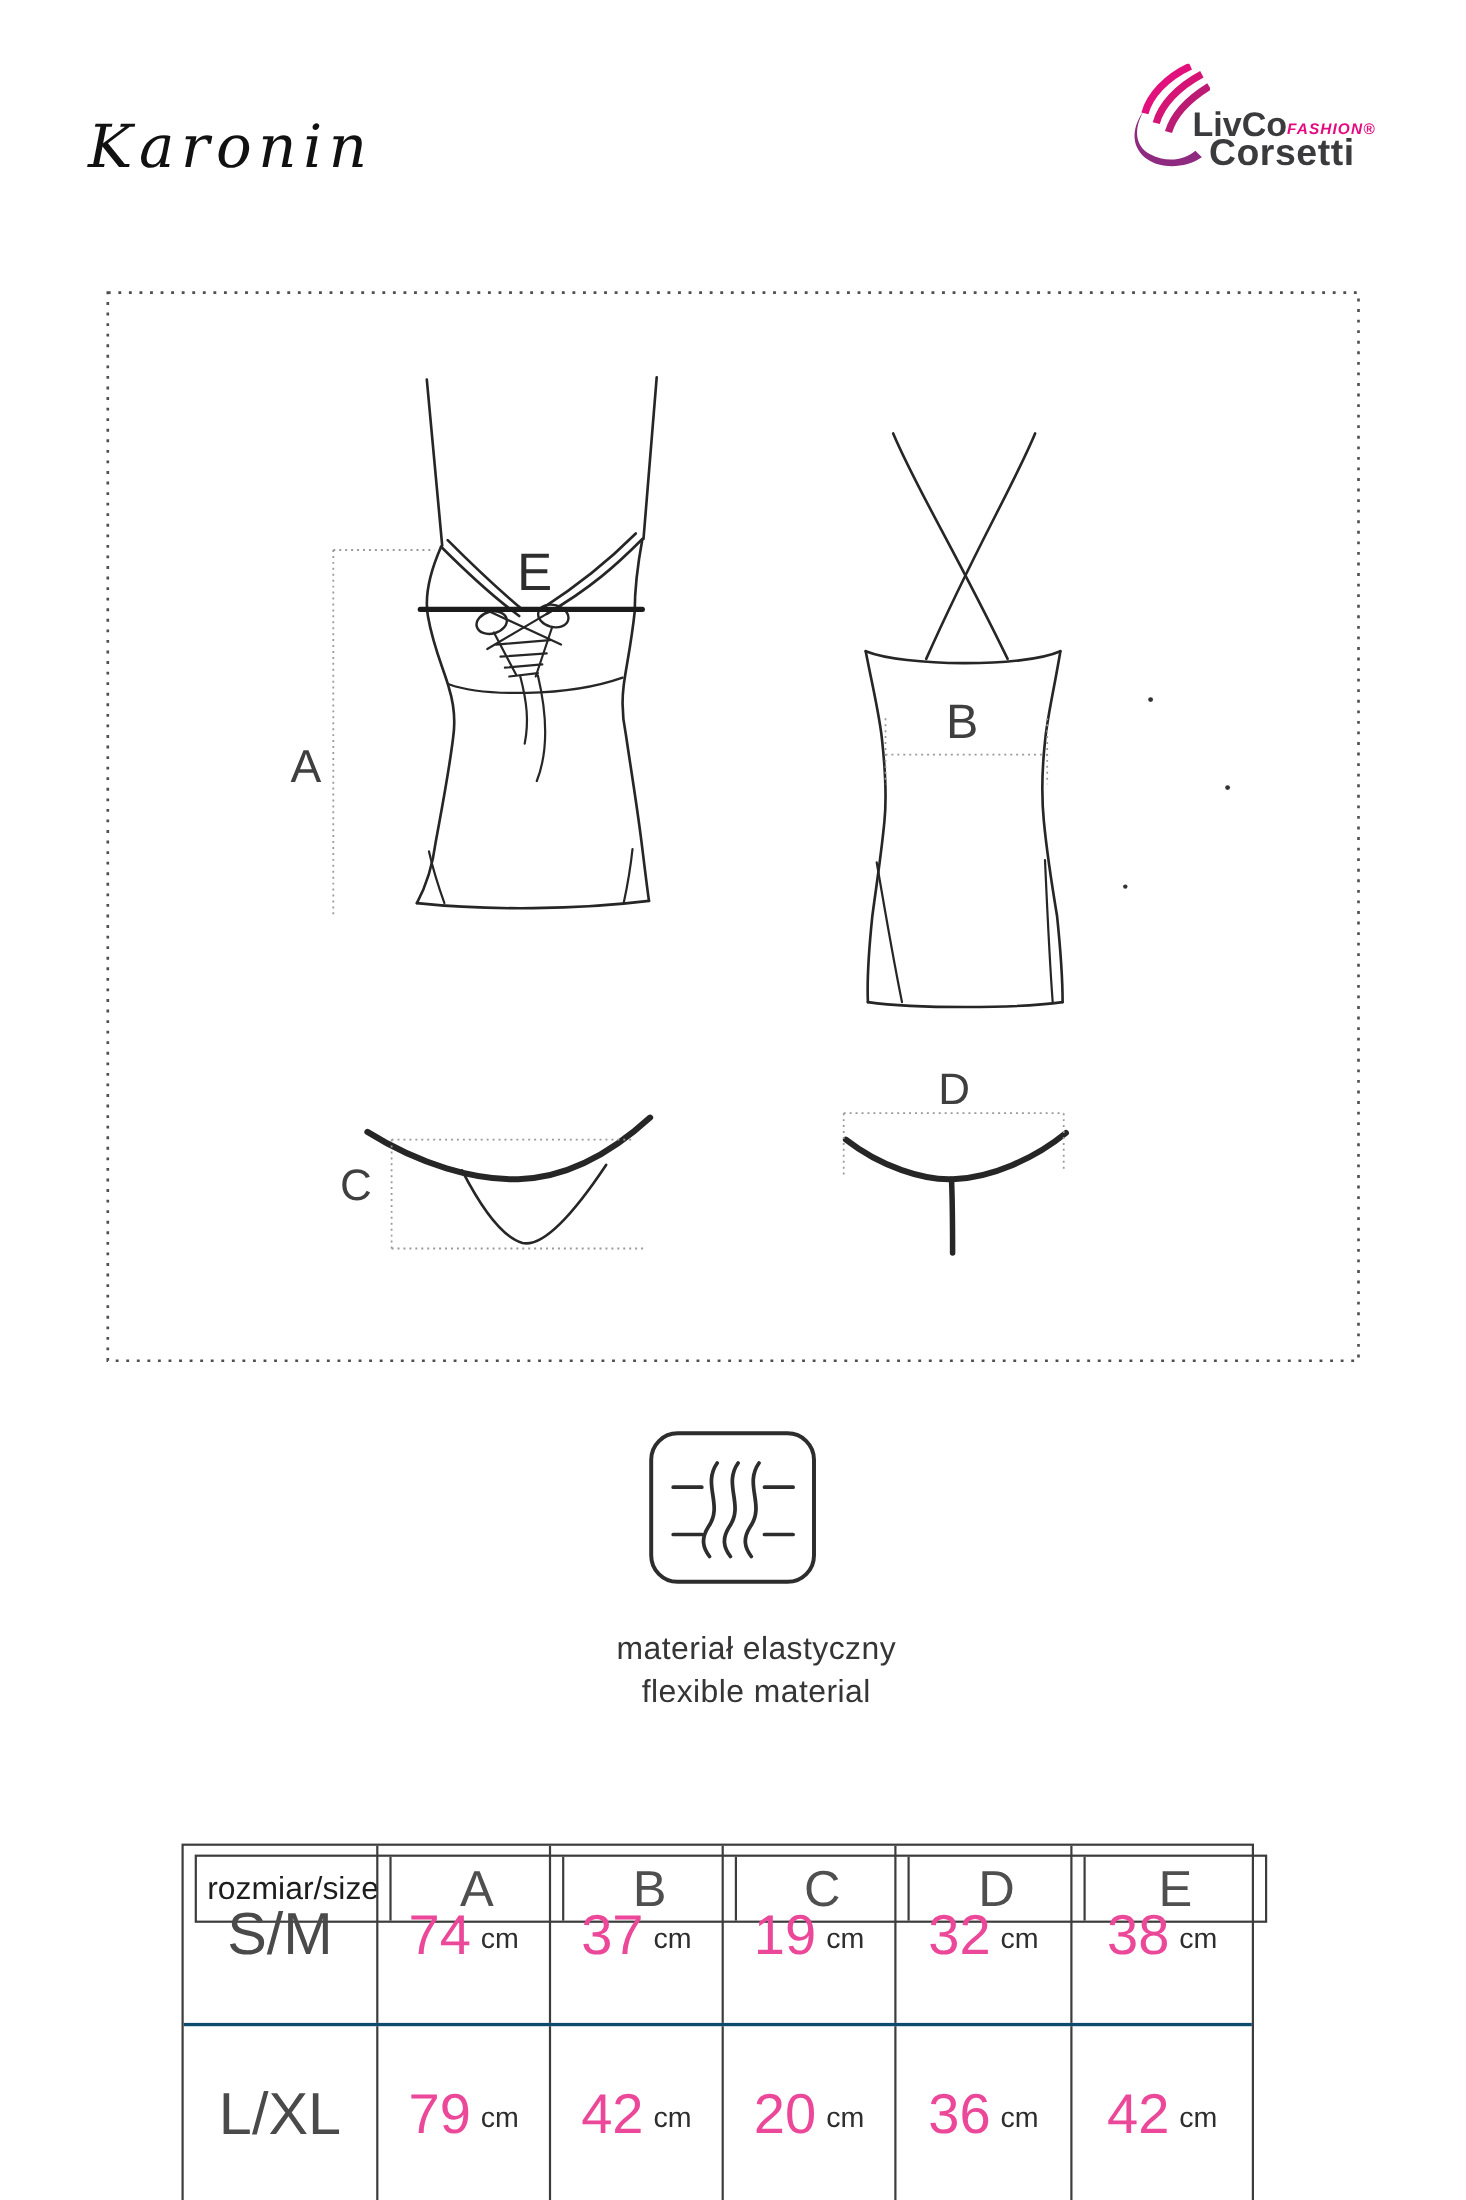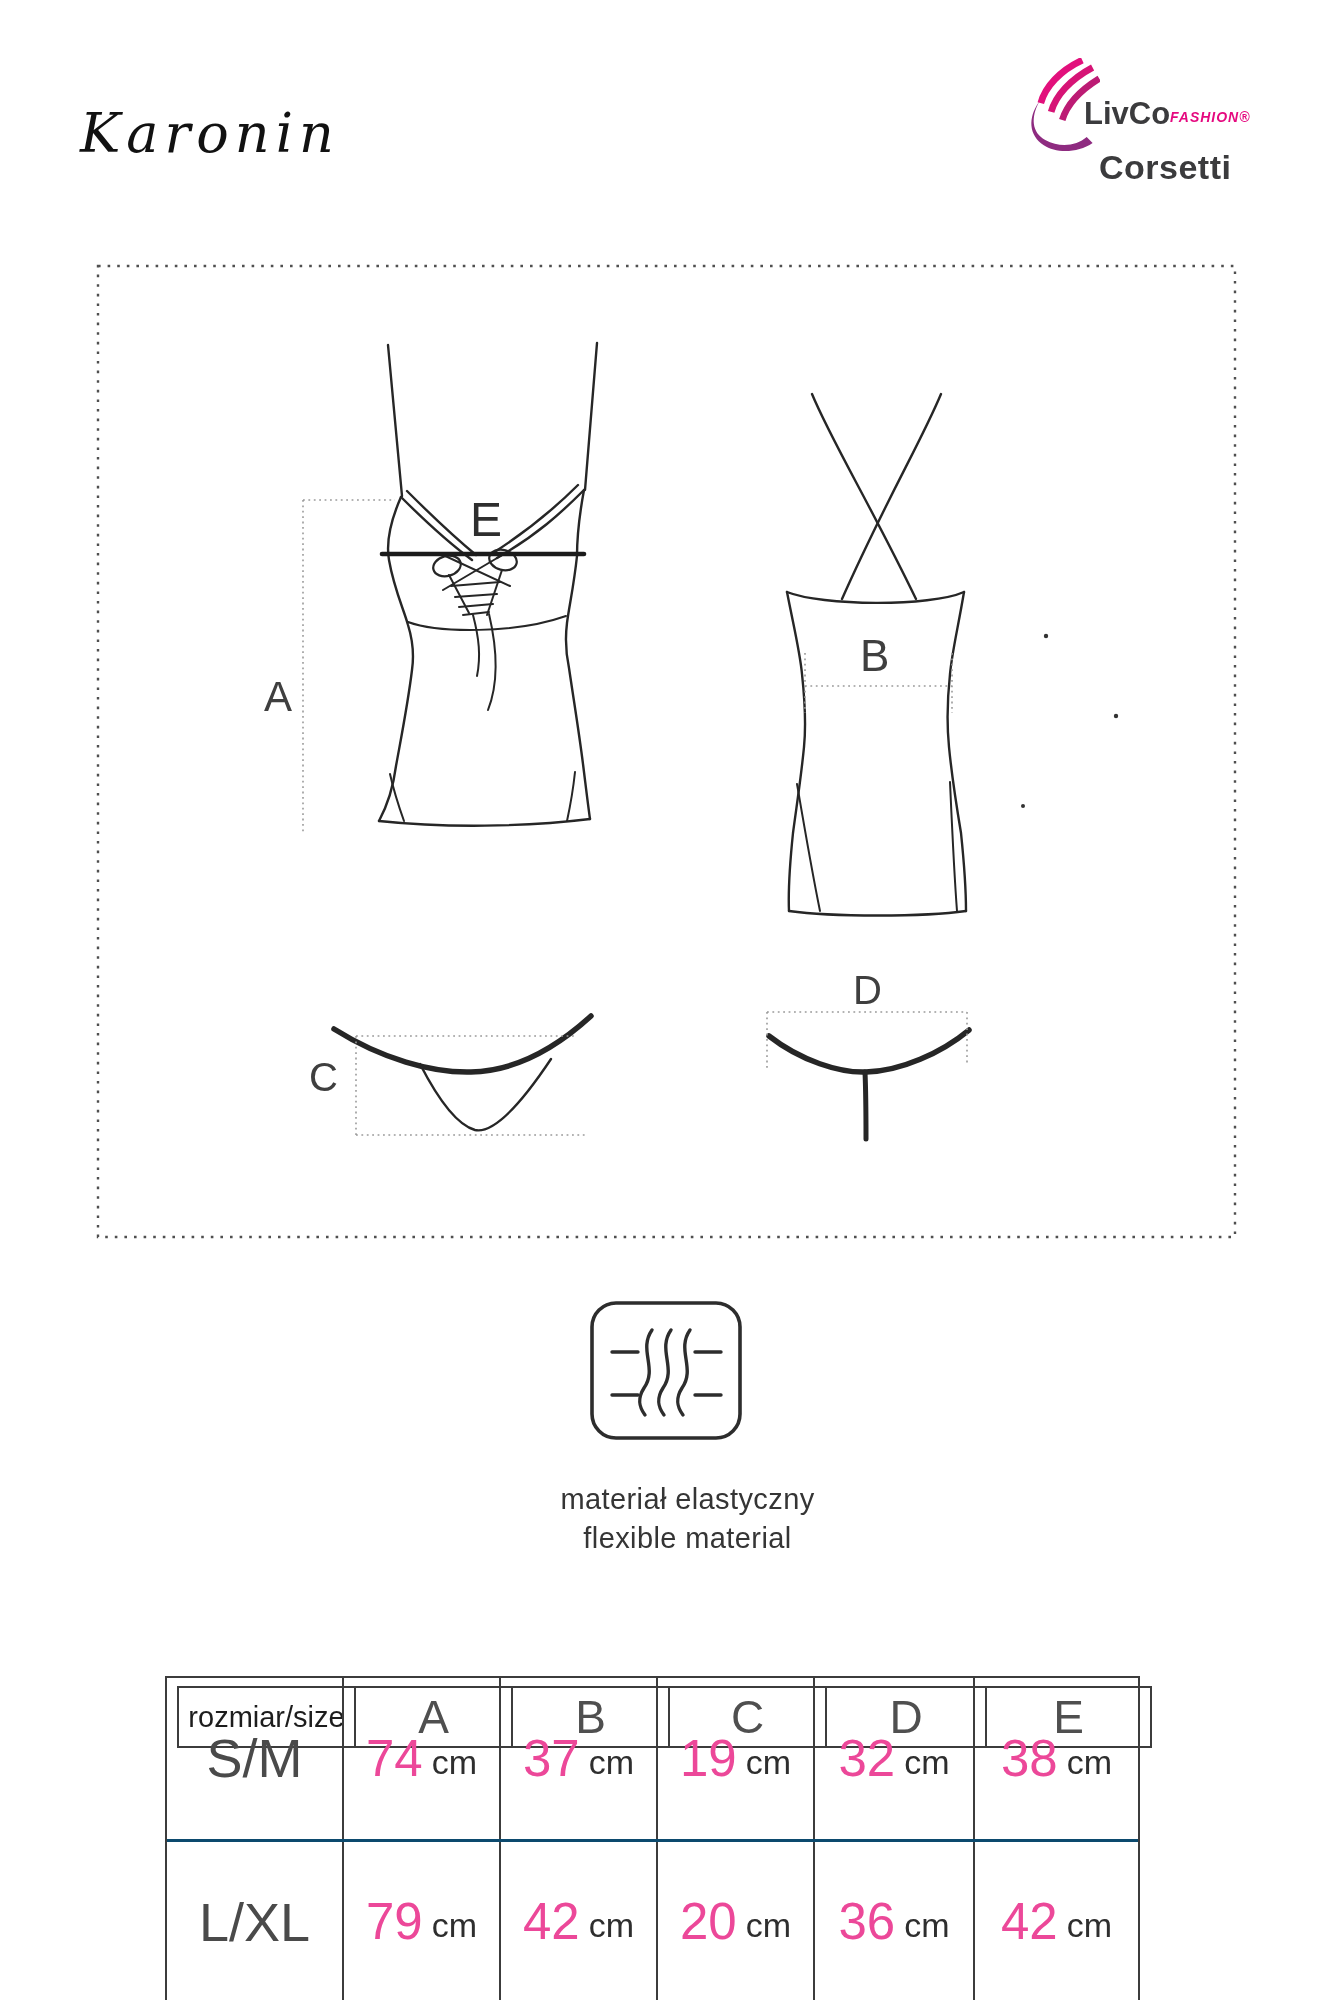--- a/index.html
+++ b/index.html
@@ -11,21 +11,21 @@
          font-style:italic;font-size:54px;letter-spacing:6px;color:#111;}
 
   
   .logo{position:absolute;left:1008px;top:52px;width:280px;height:110px;}
   .logo .swoosh{position:absolute;left:18px;top:6px;width:74px;height:96px;}
   .logo .brand-top{position:absolute;left:76px;top:44px;font-size:31px;font-weight:bold;
          color:#3b3b3d;letter-spacing:0px;}
   .logo .fashion{position:absolute;left:162px;top:57px;font-size:14px;font-weight:bold;
          font-style:italic;color:#e5097f;letter-spacing:1px;}
   .logo .brand-bottom{position:absolute;left:91px;top:68px;font-size:34px;font-weight:bold;
-         color:#3b3b3d;letter-spacing:0.5px;margin-top:28px;}
+         color:#3b3b3d;letter-spacing:0.5px;}
 
   
   svg.diagram{position:absolute;left:0;top:0;width:1333px;height:2000px;}
 
   
   .caption{position:absolute;left:0;top:1480px;width:100%;text-align:center;
            font-size:29px;line-height:39px;color:#353535;letter-spacing:0.4px;padding-left:21px;}
 
   
   .thead{position:absolute;left:177px;top:1686px;width:975px;height:62px;
@@ -37,21 +37,21 @@
   .thead .th .letter{font-size:46px;color:#4f4f4f;}
   .tbody{position:absolute;left:165px;top:1676px;width:975px;height:328px;
          border:2.5px solid #3c3c3c;box-sizing:border-box;display:flex;flex-direction:column;}
   .trow{flex:1;display:grid;grid-template-columns:175px 157px 157px 157px 160px auto;}
   .trow + .trow{border-top:3px solid #0c4a6e;text-align:right;}
   .trow .td{display:flex;align-items:center;justify-content:center;
          border-left:2px solid #3c3c3c;box-sizing:border-box;}
   .trow .td:first-child{border-left:none;}
   .size-label{font-size:54px;color:#4a4a4a;}
   .num{font-size:51px;color:#ec4899;}
-  .unit{font-size:34px;color:#2e2e2e;margin-left:9px;padding-top:8px;}
+  .unit{font-size:26px;color:#2e2e2e;margin-left:9px;padding-top:8px;}
 </style>
 </head>
 <body>
 
 <div class="page">
 
   <div class="title">Karonin</div>
 
   <div class="logo">
     <svg class="swoosh" viewBox="0 0 100 128">

